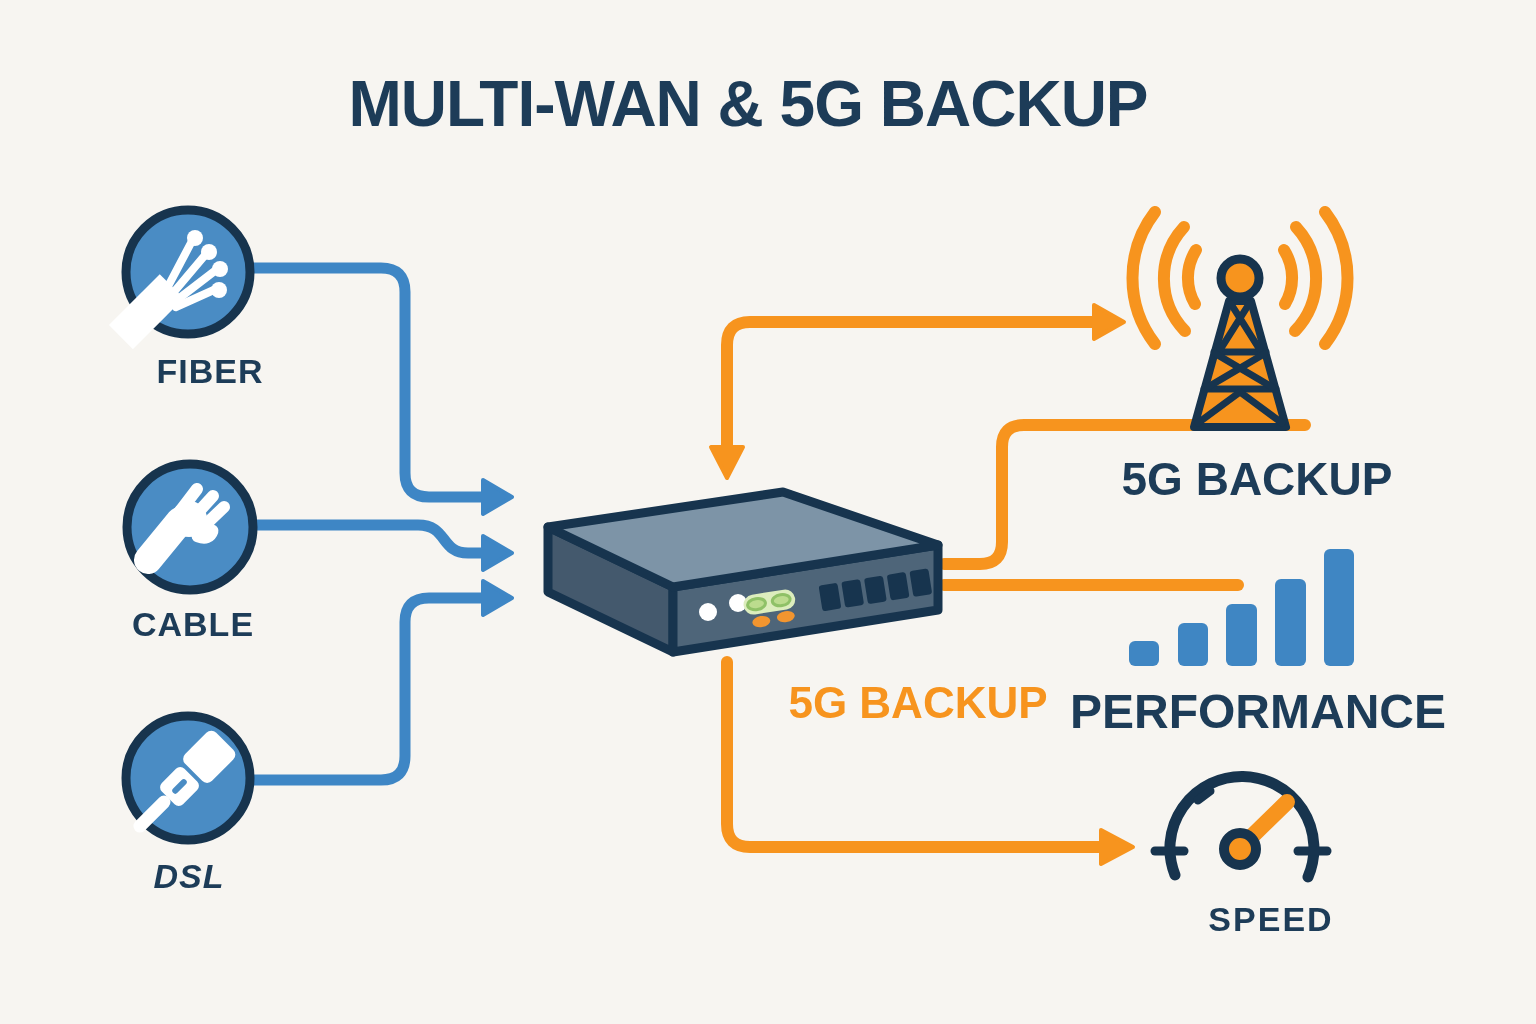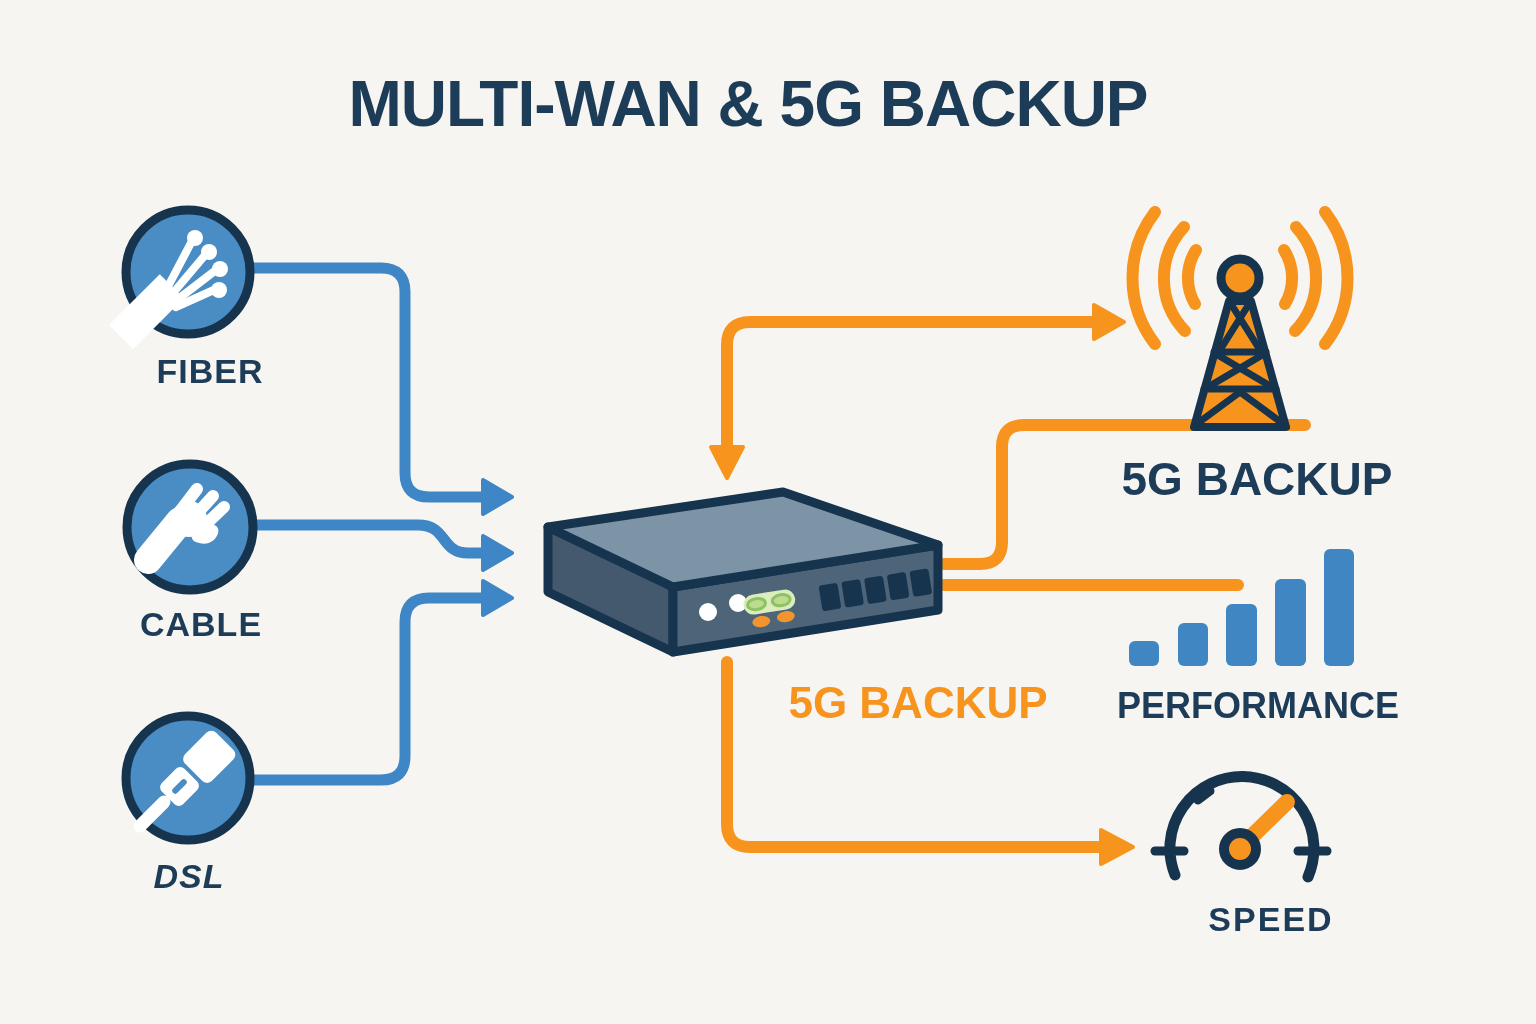--- a/index.html
+++ b/index.html
@@ -16,21 +16,21 @@
   }
   svg{position:absolute;left:0;top:0;}
   .label{
     position:absolute;transform:translateX(-50%);
     font-weight:bold;color:var(--navy);line-height:1;white-space:nowrap;
   }
   .title{font-size:64px;letter-spacing:-1px;}
   .src-label{font-size:34px;letter-spacing:1px;}
   .tower-label{font-size:46px;letter-spacing:0px;}
   .orange-label{font-size:44px;color:var(--orange);letter-spacing:0px;}
-  .perf-label{font-size:36px;letter-spacing:0px;}
+  .perf-label{font-size:48px;letter-spacing:0px;}
   .speed-label{font-size:34px;letter-spacing:2px;margin-left:26px;}
   .stroke-blue{stroke:var(--blue-line);stroke-width:11;fill:none;stroke-linecap:round;stroke-linejoin:round;}
   .fill-blue{fill:var(--blue-line);stroke:var(--blue-line);stroke-width:4;stroke-linejoin:round;}
   .stroke-orange{stroke:var(--orange);stroke-width:12;fill:none;stroke-linecap:round;stroke-linejoin:round;}
   .fill-orange{fill:var(--orange);stroke:var(--orange);stroke-width:4;stroke-linejoin:round;}
   .circle-node{fill:var(--blue);stroke:#17344E;stroke-width:9;}
   .white-stroke{stroke:var(--white);fill:none;stroke-linecap:round;}
   .navy-stroke{stroke:#17344E;fill:none;stroke-linecap:round;stroke-linejoin:round;}
 </style>
 </head>
@@ -168,21 +168,21 @@
       <line class="navy-stroke" stroke-width="9" x1="1198" y1="800" x2="1210" y2="791"></line>
       <line x1="1243" y1="845" x2="1287" y2="802" stroke="var(--orange)" stroke-width="16" stroke-linecap="round"></line>
       <circle cx="1240" cy="849" r="16" fill="var(--orange)" stroke="#17344E" stroke-width="10"></circle>
     </g>
   </svg>
 
   <div class="label title" style="left:748px;top:72px;">MULTI-WAN &amp; 5G BACKUP</div>
 
   <div class="label src-label" style="left:194px;top:354px;margin-left:16px;">FIBER</div>
 
-  <div class="label src-label" style="left:201px;top:607px;">CABLE</div>
+  <div class="label src-label" style="left:193px;top:607px;">CABLE</div>
 
   <div class="label src-label" style="left:189px;top:859px;font-style:italic;">DSL</div>
 
   <div class="label tower-label" style="left:1257px;top:456px;">5G BACKUP</div>
 
   <div class="label orange-label" style="left:918px;top:681px;">5G BACKUP</div>
 
   <div class="label perf-label" style="left:1258px;top:688px;">PERFORMANCE</div>
 
   <div class="label speed-label" style="left:1245px;top:902px;">SPEED</div>

